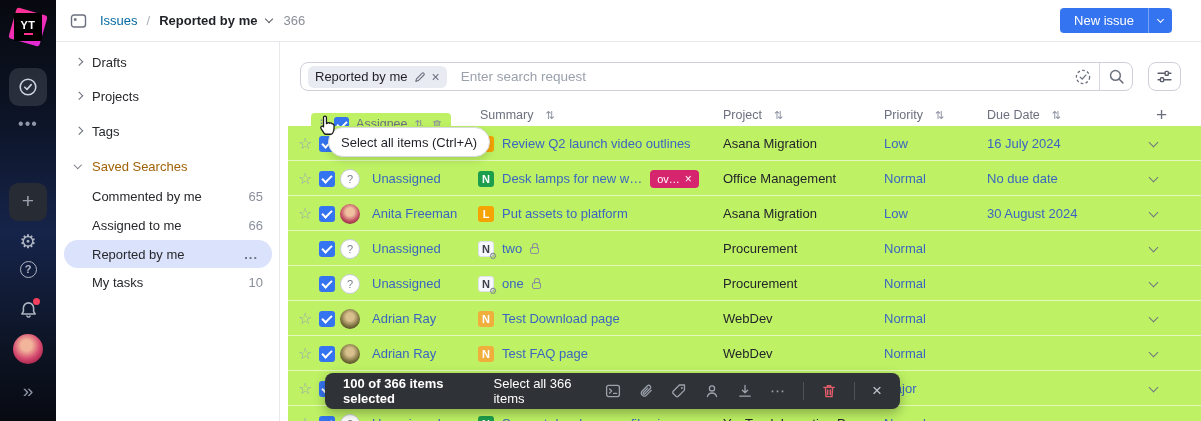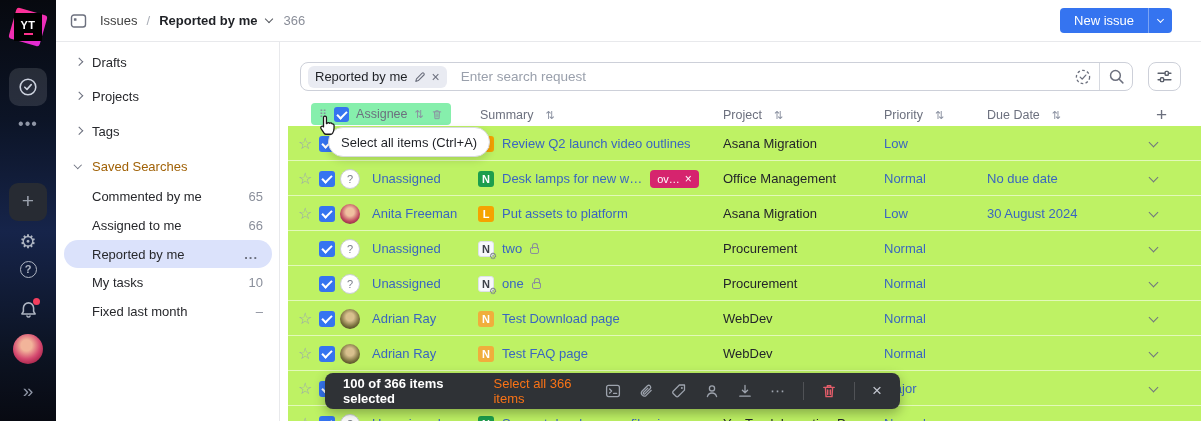--- a/index.html
+++ b/index.html
@@ -29,21 +29,21 @@
   .bell{top:299px;height:22px;position:absolute;}
   .bell-dot{position:absolute;right:16px;top:298px;width:7px;height:7px;border-radius:50%;background:#f43f5e;z-index:2;}
   .user-avatar{top:334px;}
   .user-avatar .av{width:30px;height:30px;border-radius:50%;background:radial-gradient(circle at 45% 38%,#f2b49a 22%,#d4486f 55%,#a02045 82%);}
   .expand{top:381px;height:20px;color:#8f96a6;font-size:19px;}
   .expand::before{content:"\00BB";}
 
   
   .topbar{position:absolute;left:56px;top:0;width:1145px;height:42px;background:#fff;border-bottom:1px solid #e8e9ec;display:flex;align-items:center;padding-left:14px;z-index:4;}
   .crumb{display:flex;align-items:center;gap:9px;}
-  .crumb .sec{color:#404040;}
+  .crumb .sec{color:#0369a1;}
   .crumb .sep{color:#a9adb6;}
   .crumb .cur{color:#1f2126;font-weight:600;}
   .chev-d{width:6px;height:6px;border-right:1.6px solid #55585f;border-bottom:1.6px solid #55585f;transform:rotate(45deg);margin-top:-3px;}
   .crumb .cnt{color:#8a8e99;margin-left:2px;}
   .newissue{position:absolute;right:29px;top:8px;height:25px;display:flex;}
   .ni-main{background:#3574f0;color:#fff;font-size:13px;display:flex;align-items:center;padding:0 14px;border-radius:4px 0 0 4px;border-right:1px solid rgba(255,255,255,.35);}
   .ni-caret{background:#3574f0;width:23px;border-radius:0 4px 4px 0;display:flex;align-items:center;justify-content:center;}
   .ni-caret .c{width:5px;height:5px;border-right:1.5px solid #fff;border-bottom:1.5px solid #fff;transform:rotate(45deg);margin-top:-2px;}
 
   
@@ -69,21 +69,21 @@
   .placeholder{margin-left:14px;color:#9aa0ac;font-size:13.5px;}
   .sb-right{position:absolute;right:0;top:0;height:27px;display:flex;align-items:center;}
   .sb-div{width:1px;height:27px;background:#d6d9e0;margin:0 0;}
   .icon-btn{width:32px;height:27px;display:flex;align-items:center;justify-content:center;cursor:pointer;}
   .filter-btn{position:absolute;left:868px;top:20px;width:33px;height:29px;border:1px solid #cdd0d9;border-radius:8px;display:flex;align-items:center;justify-content:center;cursor:pointer;}
 
   
   .thead{position:absolute;left:0;top:61px;width:921px;height:24px;color:#6c707e;font-size:12.5px;}
   .hcell{position:absolute;top:0;height:24px;display:flex;align-items:center;gap:12px;}
   .sort::before{content:"\21C5";font-size:11px;color:#8a90a0;}
-  .hpill{left:31px;top:0;height:22px;background:#86efac;border-radius:4px;padding:0 8px;gap:7px;}
+  .hpill{left:31px;top:10px;height:22px;background:#bef264;border-radius:4px;padding:0 8px;gap:7px;}
   .drag::before{content:"\283F";color:#8a90a0;font-size:11px;}
   .h-summary{left:200px;} .h-project{left:443px;} .h-priority{left:604px;} .h-due{left:707px;}
   .add-col{left:876px;font-size:19px;color:#6c707e;cursor:pointer;}
   .add-col::before{content:"+";}
 
   
   .rows{position:absolute;left:8px;top:84px;width:913px;height:340px;}
   .row{position:absolute;left:0;width:913px;height:35px;background:#bef264;box-shadow:inset 0 -1px rgba(255,255,255,.55);}
   .cell{position:absolute;top:0;height:35px;display:flex;align-items:center;}
   .c-star{left:10px;} .c-cb{left:31px;} .c-assignee{left:52px;gap:12px;} .c-summary{left:190px;gap:8px;}
@@ -110,21 +110,21 @@
   .lock::before{content:"";position:absolute;top:-5px;left:1px;width:4px;height:5px;border:1.3px solid #8a8f9b;border-bottom:none;border-radius:3px 3px 0 0;}
   .rowchev{width:7px;height:7px;border-right:1.6px solid #70757f;border-bottom:1.6px solid #70757f;transform:rotate(45deg);margin-top:-3px;cursor:pointer;}
 
   
   .tooltip{position:absolute;left:48px;top:85px;height:30px;background:#fff;border:1px solid #d8dade;border-radius:15px;box-shadow:0 3px 8px rgba(0,0,0,.14);display:flex;align-items:center;padding:0 12px;color:#1f2126;z-index:50;white-space:nowrap;}
   .cursor{position:absolute;left:36px;top:72px;z-index:70;}
 
   
   .seltool{position:absolute;left:45px;top:331px;width:575px;height:36px;background:#2f3236;border-radius:8px;box-shadow:0 4px 12px rgba(0,0,0,.3);z-index:60;display:flex;align-items:center;padding:0 18px;}
   .seltool .status{color:#fff;font-weight:600;}
-  .seltool .selall{color:#f97316;margin-left:32px;cursor:pointer;}
+  .seltool .selall{color:#ffffff;margin-left:32px;cursor:pointer;}
   .seltool .icons{display:flex;align-items:center;gap:17px;margin-left:26px;}
   .tdiv{width:1px;height:18px;background:rgba(255,255,255,.16);}
   .close-x{color:#c2c6cf;font-size:17px;cursor:pointer;}
   .close-x::before{content:"\00D7";}
   svg{display:block;}
 </style>
 </head>
 <body>
 
 <div class="app">
@@ -208,24 +208,20 @@
         <span class="count">66</span>
       </div>
     <div class="nav-item selected" style="top:198px">
         <span class="lbl">Reported by me</span>
         <span class="count">...</span>
       </div>
     <div class="nav-item" style="top:226px">
         <span class="lbl">My tasks</span>
         <span class="count">10</span>
       </div>
-    <div class="nav-item" style="top:255px">
-        <span class="lbl">Fixed last month</span>
-        <span class="count">–</span>
-      </div>
   </div>
 
   <div class="main">
 
     <div class="searchbar">
       <div class="chip">
         <span class="txt">Reported by me</span>
         <svg width="12" height="12" viewBox="0 0 12 12">
           <path d="M1.8 10.4l.7-2.6 5.6-5.6a1.1 1.1 0 011.6 0l.2.2a1.1 1.1 0 010 1.6L4.3 9.6l-2.5.8z" fill="none" stroke="#6c707e" stroke-width="1.1" stroke-linejoin="round"></path>
         </svg>
@@ -293,20 +289,21 @@
           </span>
         <span class="cell c-cb">
             <span class="cb"></span>
           </span>
         <span class="cell c-summary">
             <span class="badge amberL">L</span>
             <span class="link">Review Q2 launch video outlines</span>
           </span>
         <span class="cell c-project">Asana Migration</span>
         <span class="cell c-priority link">Low</span>
+        <span class="cell c-due link">16 July 2024</span>
         <span class="cell c-chev">
             <span class="rowchev"></span>
           </span>
       </div>
 
       <div class="row" style="top:35px">
         <span class="cell c-star">
             <span class="star"></span>
           </span>
         <span class="cell c-cb">

